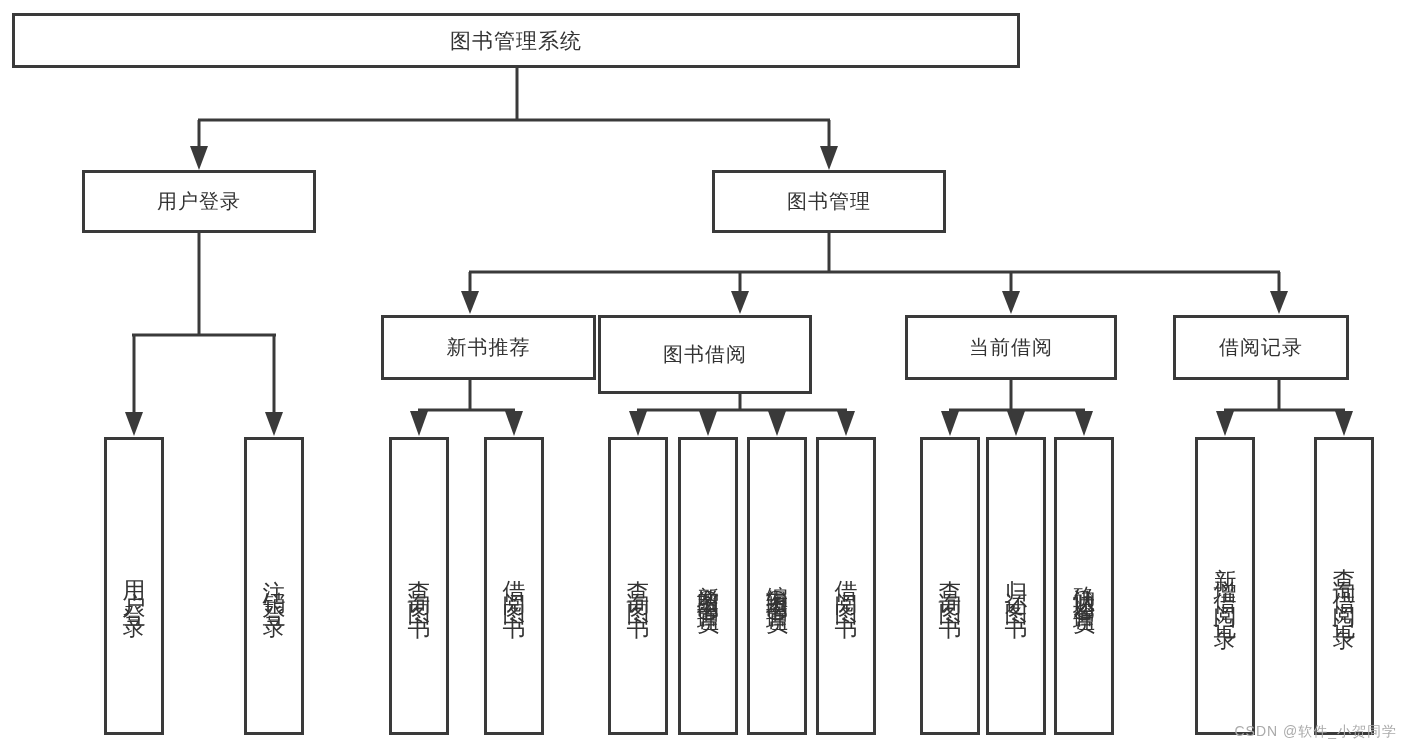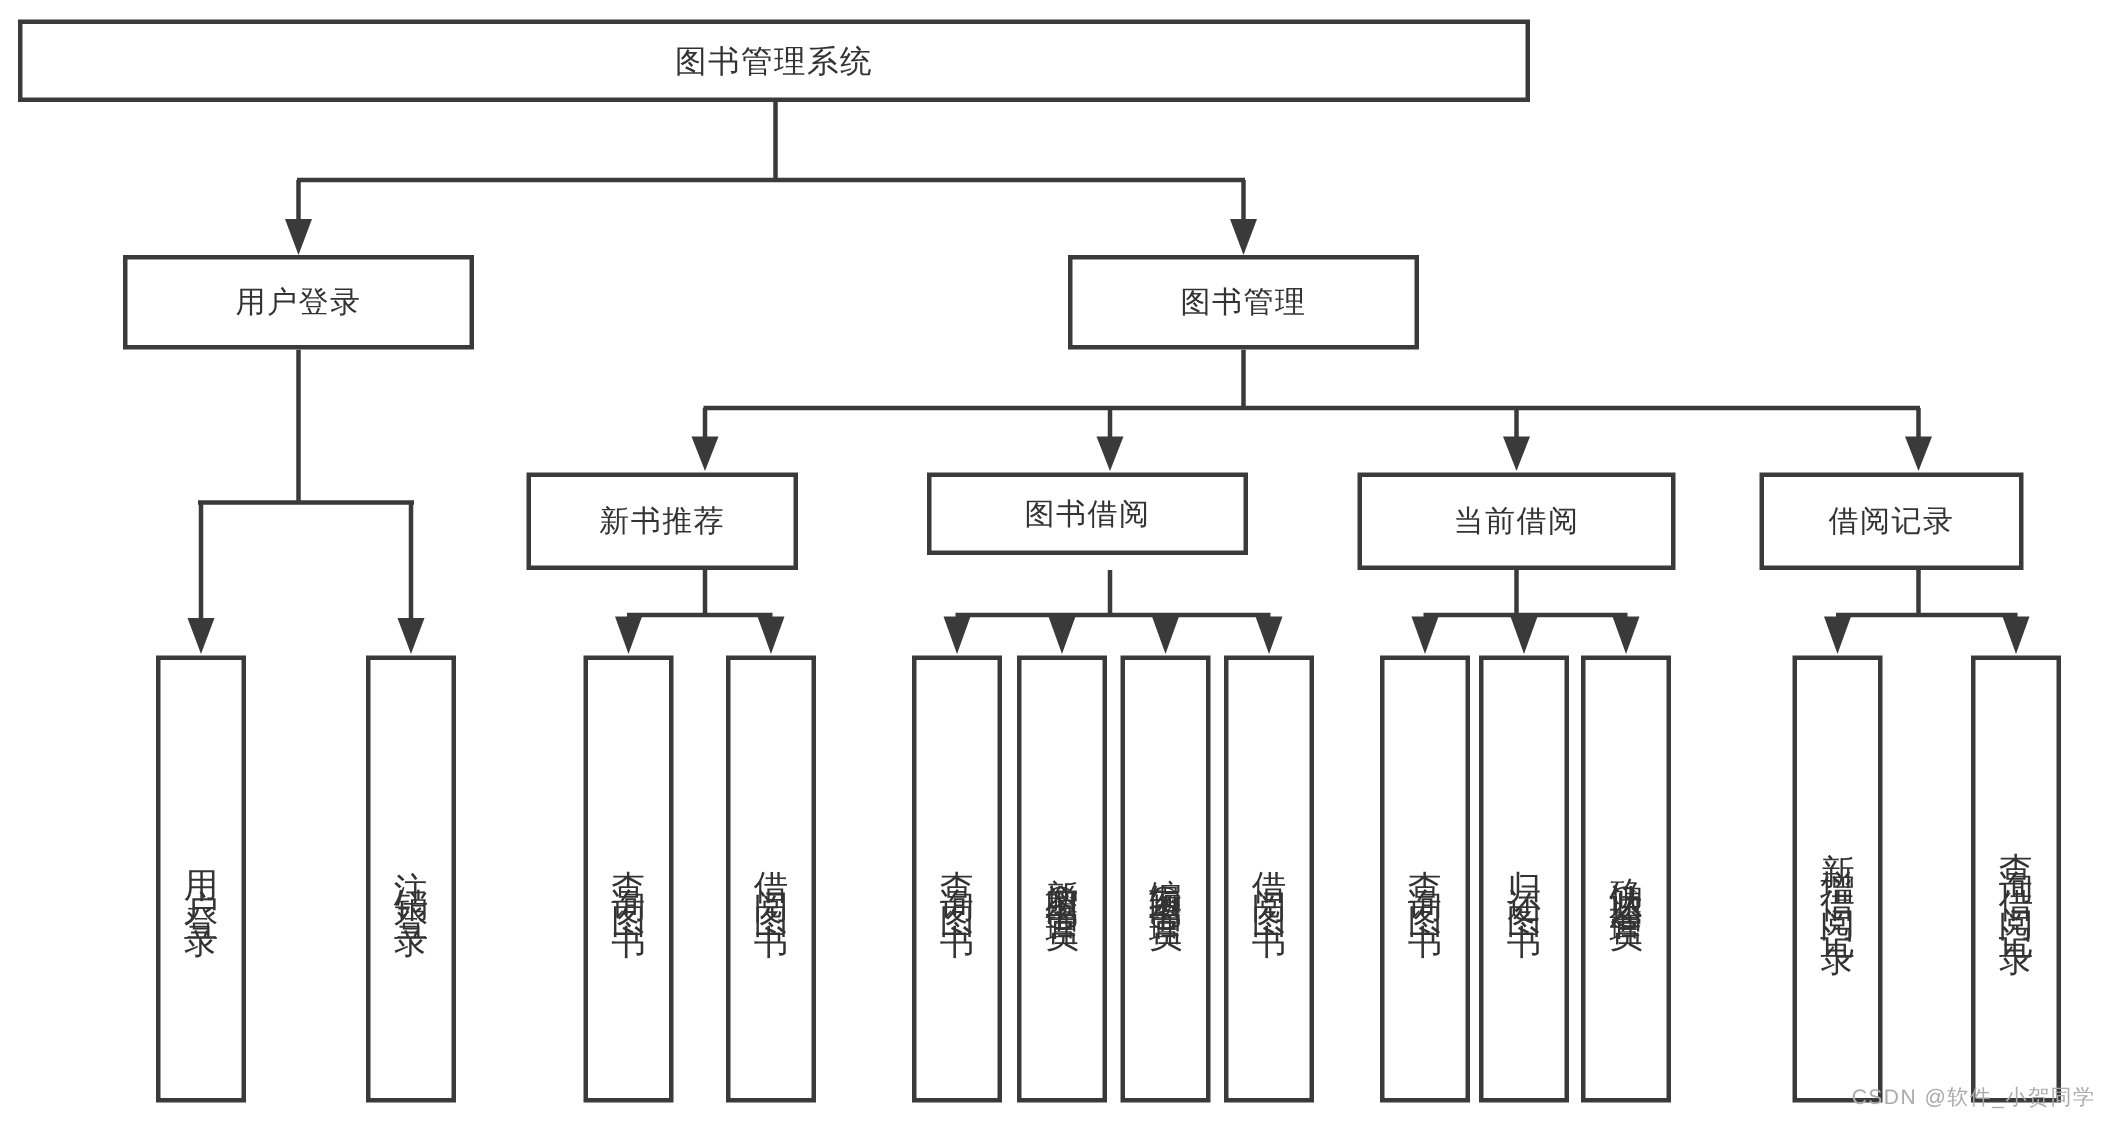--- a/index.html
+++ b/index.html
@@ -117,24 +117,24 @@
     <span>图书管理系统</span>
   </div>
 
   <div class="node" style="left:82px;top:170px;width:234px;height:63px;">
     <span>用户登录</span>
   </div>
   <div class="node" style="left:712px;top:170px;width:234px;height:63px;">
     <span>图书管理</span>
   </div>
 
-  <div class="node" style="left:351px;top:315px;width:181px;height:65px;">
+  <div class="node" style="left:381px;top:315px;width:215px;height:65px;">
     <span>新书推荐</span>
   </div>
-  <div class="node" style="left:618px;top:315px;width:214px;height:55px;">
+  <div class="node" style="left:598px;top:315px;width:214px;height:79px;">
     <span>图书借阅</span>
   </div>
   <div class="node" style="left:905px;top:315px;width:212px;height:65px;justify-content:center;">
     <span>当前借阅</span>
   </div>
   <div class="node" style="left:1173px;top:315px;width:176px;height:65px;">
     <span>借阅记录</span>
   </div>
 
   <div class="leaf" style="left:104px;">

